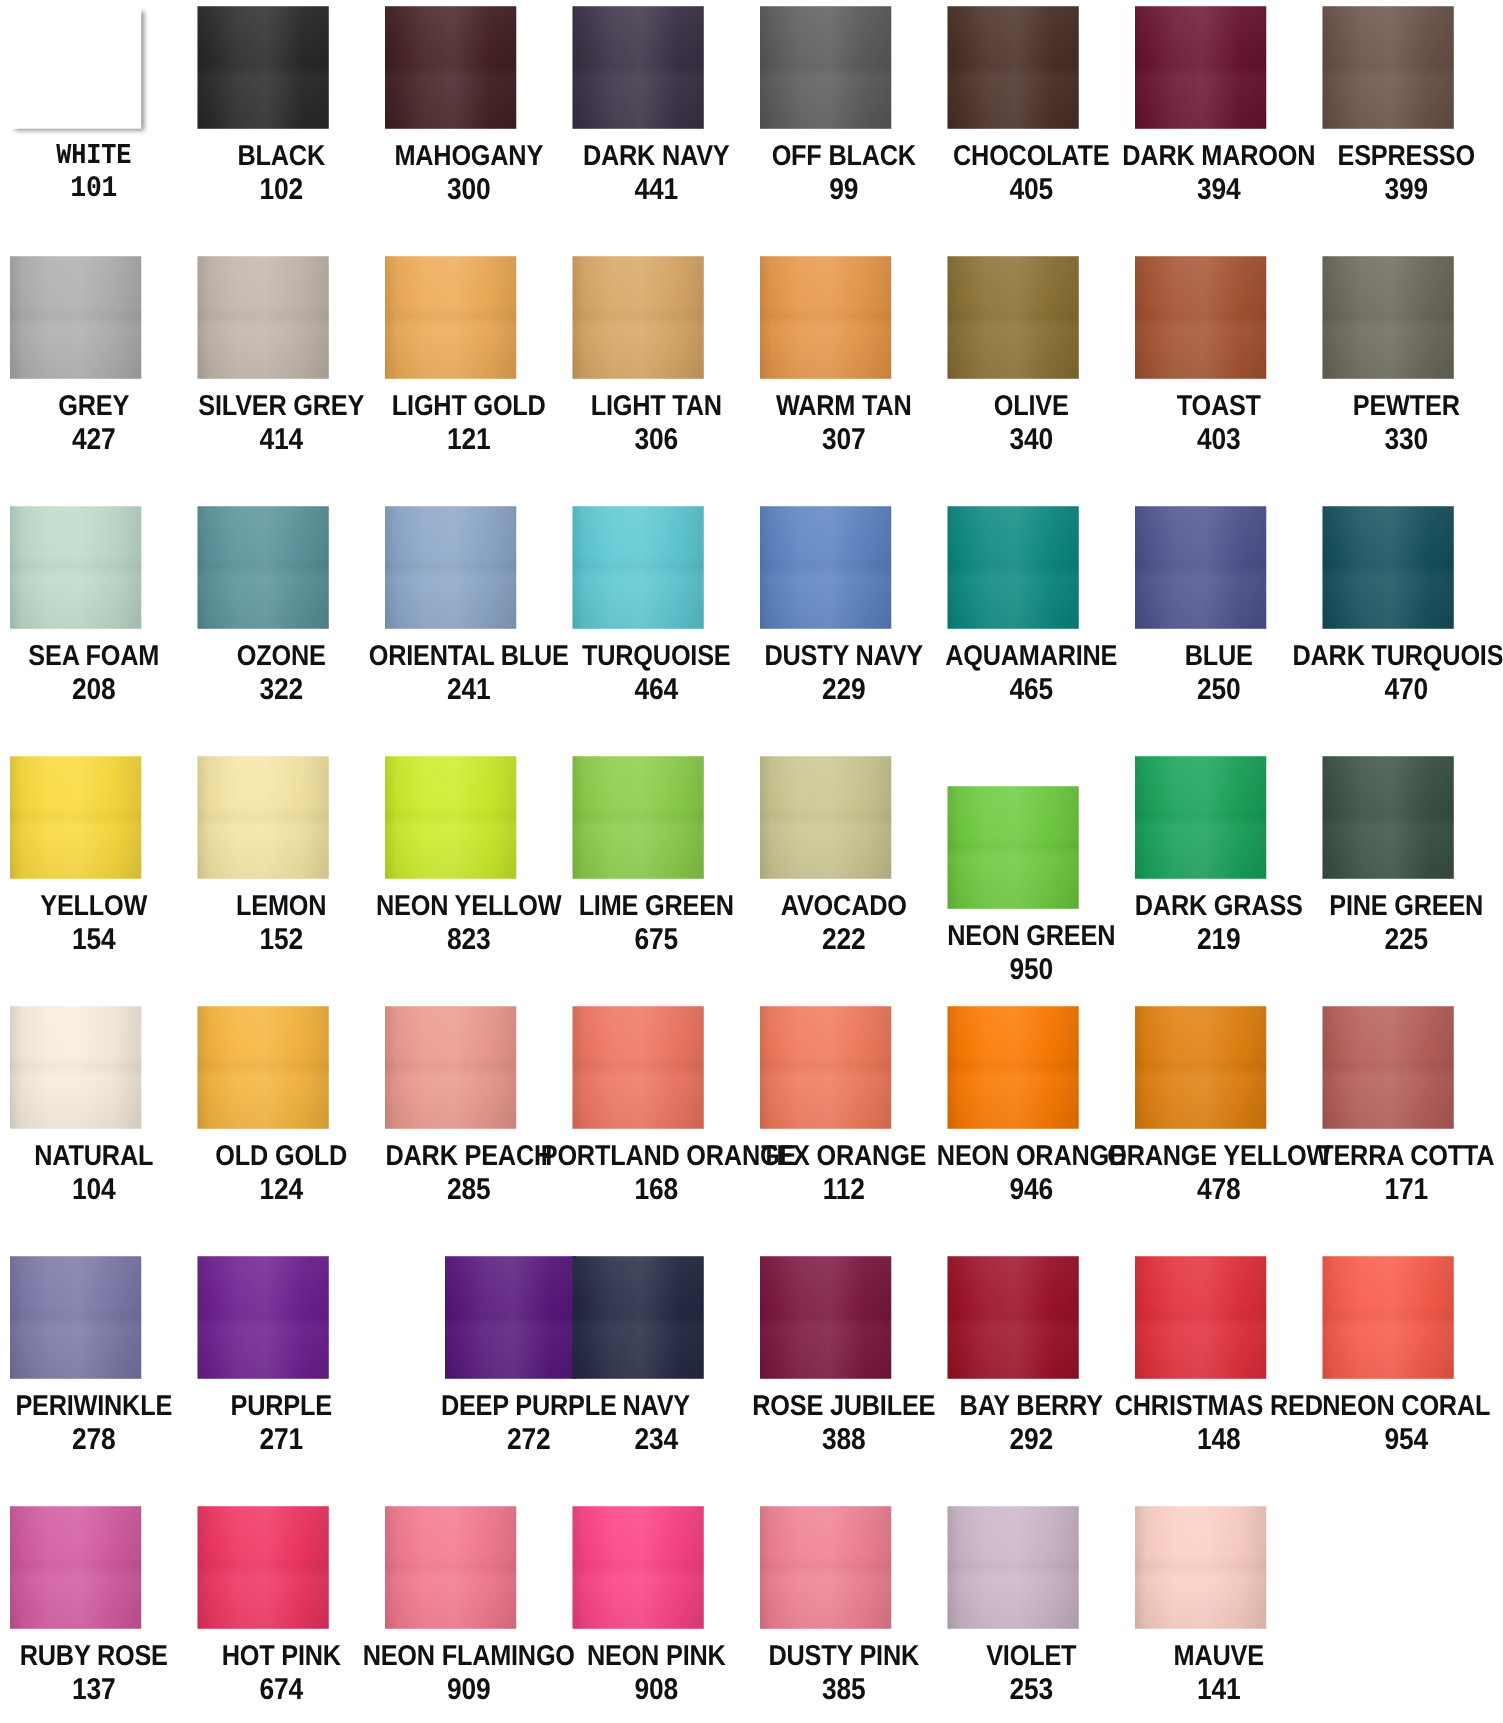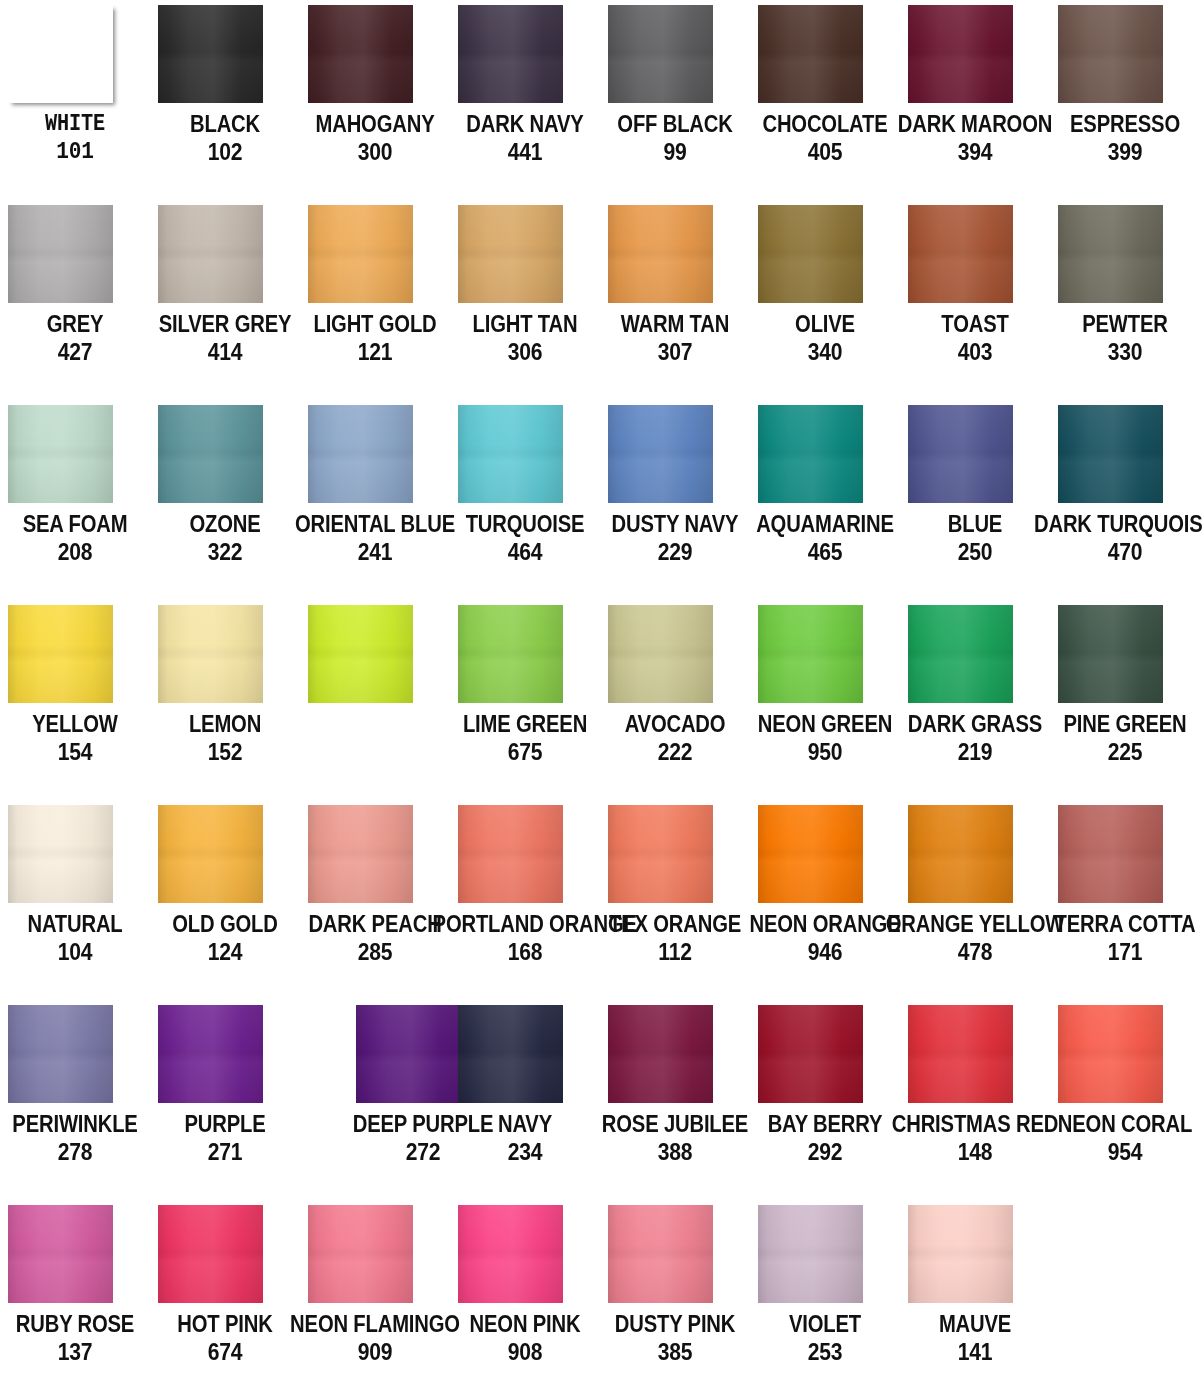--- a/index.html
+++ b/index.html
@@ -274,36 +274,40 @@
     </div>
     <div class="swatch-cell" style="left: 150px; top: 600px;">
       <div class="swatch-chip" style="background: rgb(245, 229, 164);"></div>
       <div class="swatch-label">
         <span class="swatch-name">LEMON</span>
         <span class="swatch-code">152</span>
       </div>
     </div>
     <div class="swatch-cell" style="left: 300px; top: 600px;">
       <div class="swatch-chip" style="background: rgb(205, 236, 42);"></div>
+      <div class="swatch-label">
+        <span class="swatch-name">NEON YELLOW</span>
+        <span class="swatch-code">823</span>
+      </div>
     </div>
     <div class="swatch-cell" style="left: 450px; top: 600px;">
       <div class="swatch-chip" style="background: rgb(139, 206, 74);"></div>
       <div class="swatch-label">
         <span class="swatch-name">LIME GREEN</span>
         <span class="swatch-code">675</span>
       </div>
     </div>
     <div class="swatch-cell" style="left: 600px; top: 600px;">
       <div class="swatch-chip" style="background: rgb(203, 199, 146);"></div>
       <div class="swatch-label">
         <span class="swatch-name">AVOCADO</span>
         <span class="swatch-code">222</span>
       </div>
     </div>
-    <div class="swatch-cell" style="left: 750px; top: 600px;">
+    <div class="swatch-cell" style="left: 750px; top: 624px;">
       <div class="swatch-chip" style="background: rgb(110, 203, 63);"></div>
       <div class="swatch-label">
         <span class="swatch-name">NEON GREEN</span>
         <span class="swatch-code">950</span>
       </div>
     </div>
     <div class="swatch-cell" style="left: 900px; top: 600px;">
       <div class="swatch-chip" style="background: rgb(25, 163, 89);"></div>
       <div class="swatch-label">
         <span class="swatch-name">DARK GRASS</span>

